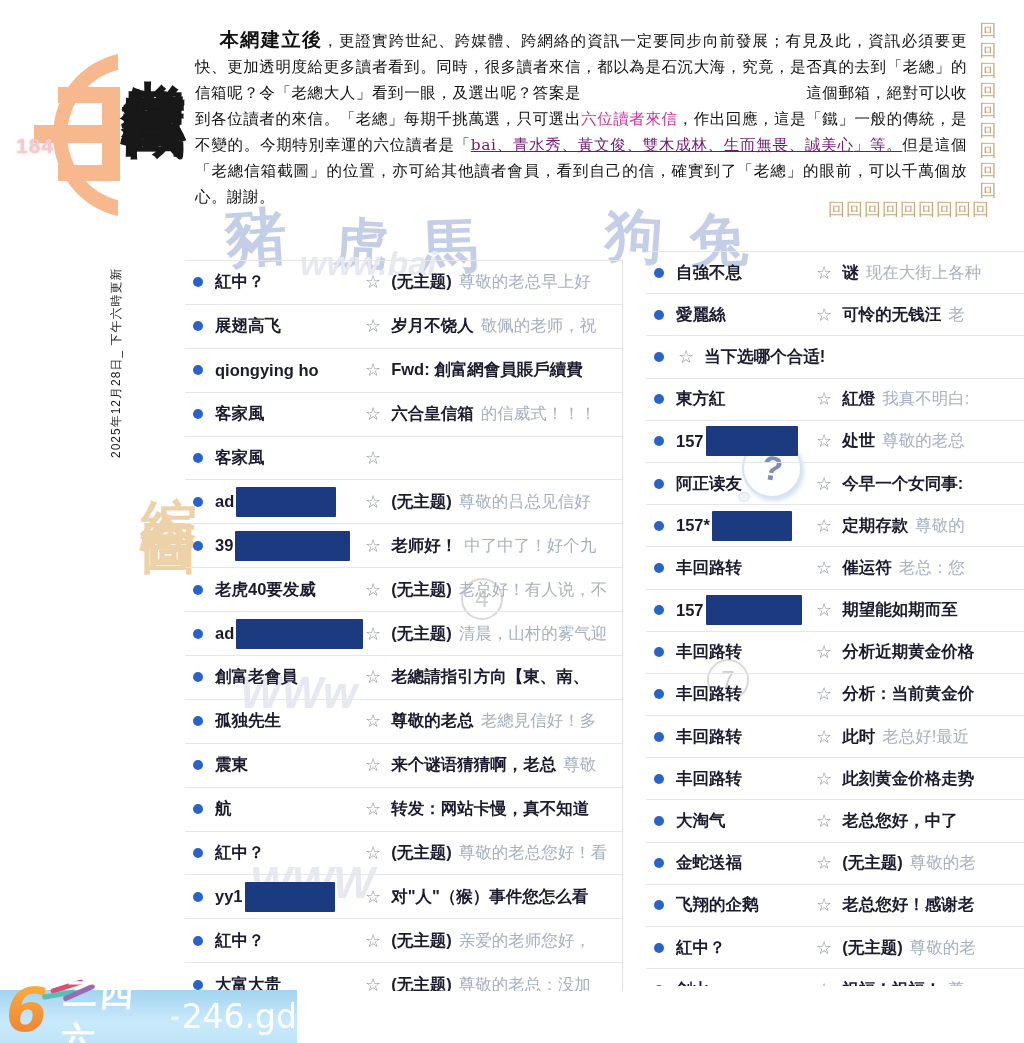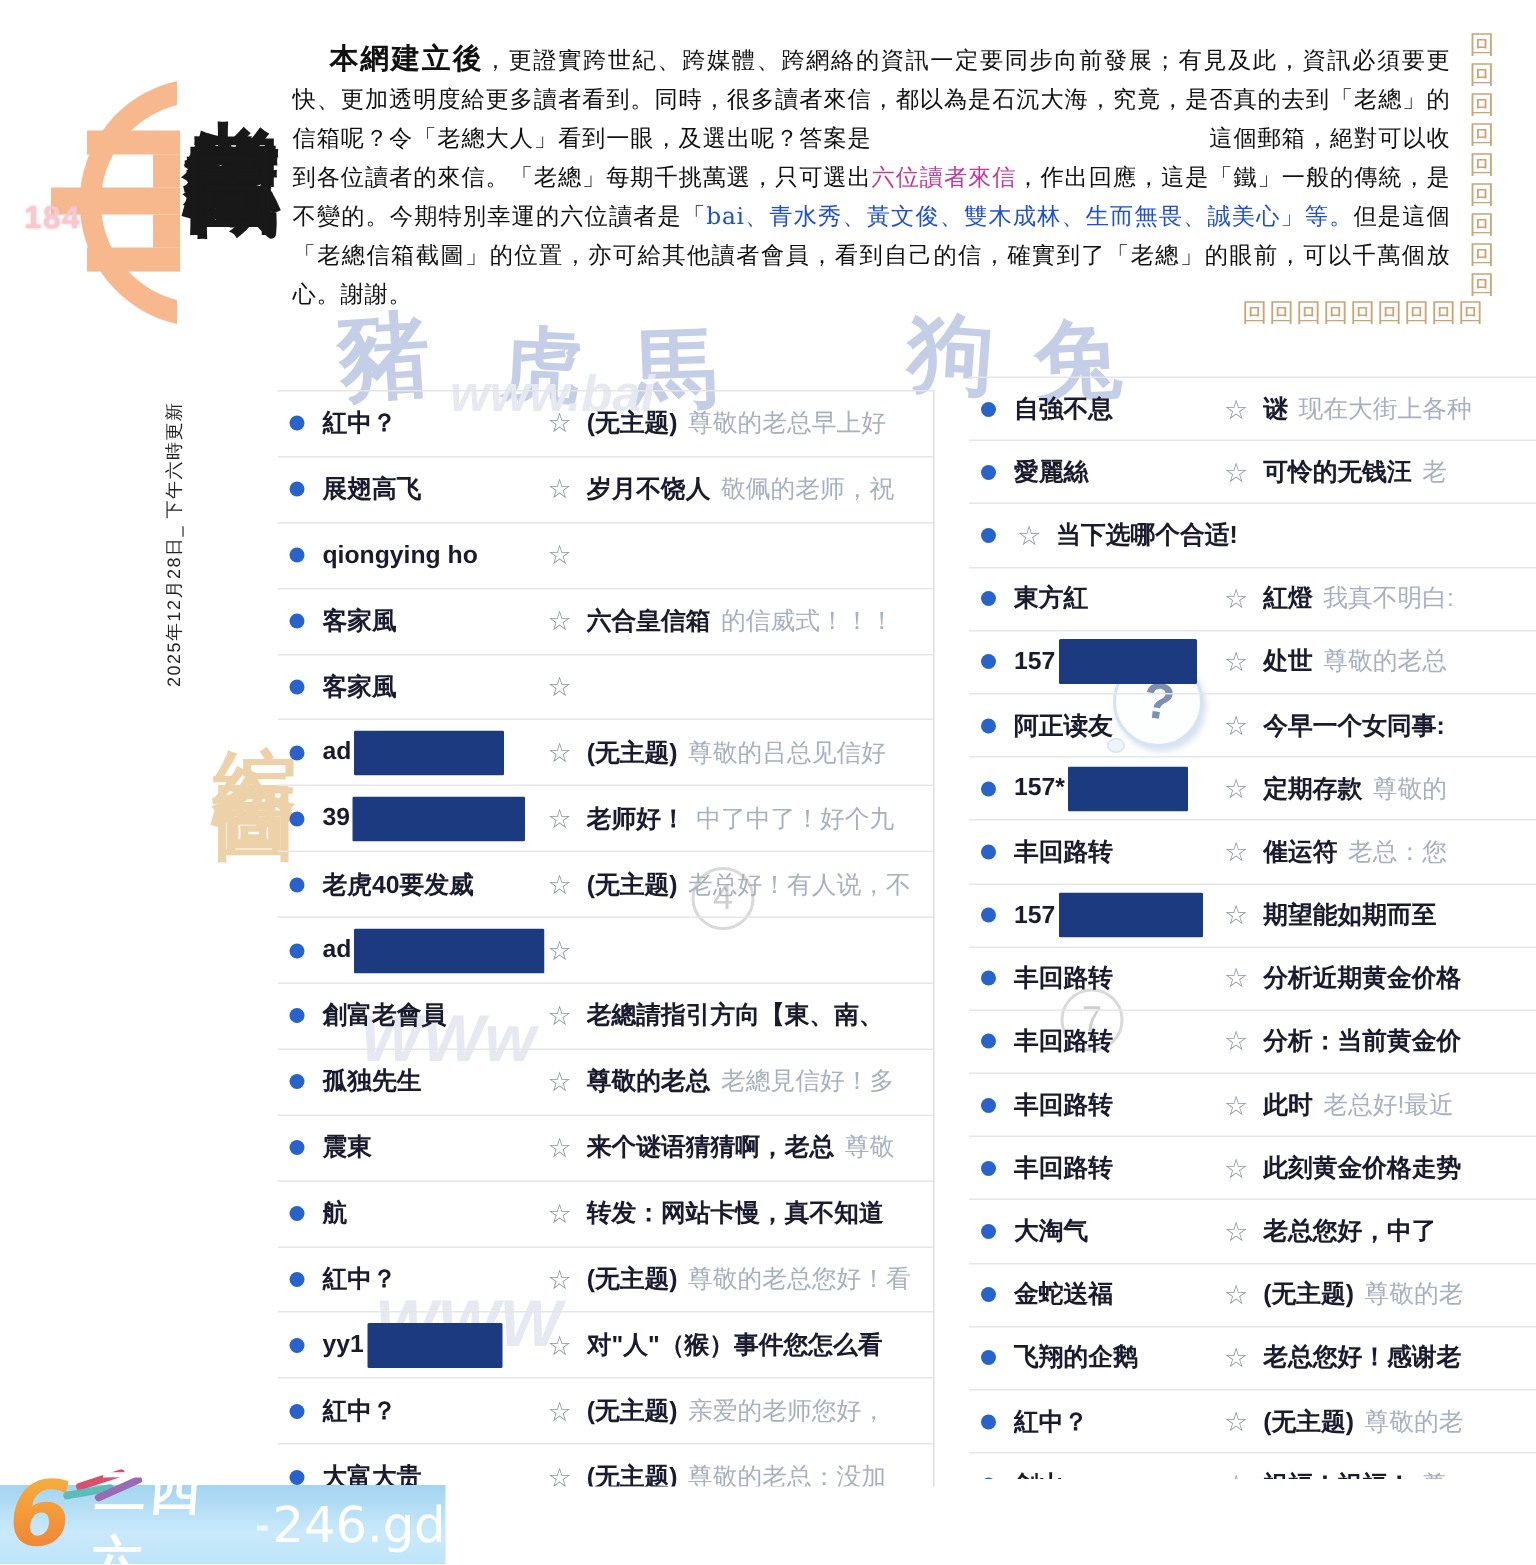--- a/index.html
+++ b/index.html
@@ -18,21 +18,21 @@
              color:#edd2a9;letter-spacing:14px;line-height:1;}
   .date-vert{position:absolute;left:108px;top:458px;transform:rotate(-90deg);
              transform-origin:left top;font-size:12px;color:#222;white-space:nowrap;
              letter-spacing:1px;}
   
   .intro{position:absolute;left:195px;top:26px;width:772px;font-family:"DejaVu Serif",serif;
          font-size:15.5px;line-height:26px;color:#111;text-align:justify;text-indent:1.6em;
          letter-spacing:0.5px;}
   .intro .seg-lead{font-weight:bold;font-size:19px;letter-spacing:1px;}
   .intro .seg-magenta{color:#c2389d;}
-  .intro .seg-red{color:#1d4ed8;}
+  .intro .seg-red{color:#701a75;text-decoration:underline;}
   .intro .seg-blank{display:inline-block;width:225px;height:1px;}
   
   .meander-v{position:absolute;left:974px;top:20px;width:28px;display:flex;flex-direction:column;
              color:#c9a677;font-size:17px;line-height:20px;text-align:center;
              font-family:"DejaVu Sans",sans-serif;}
   .meander-h{position:absolute;left:828px;top:199px;display:flex;color:#c9a677;font-size:17px;
              line-height:20px;letter-spacing:1px;font-family:"DejaVu Sans",sans-serif;}
   
   .zodiac-char{position:absolute;font-family:"DejaVu Serif",serif;font-weight:bold;
                color:#b6c2e2;opacity:.8;}
@@ -156,20 +156,21 @@
       <div class="mail-row">
         <span class="m-bullet"></span>
         <span class="m-name">展翅高飞</span>
         <span class="m-star">☆</span>
         <span class="m-subject"><span class="m-sub-bold">岁月不饶人</span><span class="m-sub-faint">敬佩的老师，祝</span></span>
       </div>
       <div class="mail-row">
         <span class="m-bullet"></span>
         <span class="m-name">qiongying ho</span>
         <span class="m-star">☆</span>
+        <span class="m-subject"><span class="m-sub-bold">Fwd: 創富網會員賬戶續費</span></span>
       </div>
       <div class="mail-row">
         <span class="m-bullet"></span>
         <span class="m-name">客家風</span>
         <span class="m-star">☆</span>
         <span class="m-subject"><span class="m-sub-bold">六合皇信箱</span><span class="m-sub-faint">的信威式！！！</span></span>
       </div>
       <div class="mail-row">
         <span class="m-bullet"></span>
         <span class="m-name">客家風</span>
@@ -190,20 +191,21 @@
       <div class="mail-row">
         <span class="m-bullet"></span>
         <span class="m-name">老虎40要发威</span>
         <span class="m-star">☆</span>
         <span class="m-subject"><span class="m-sub-bold">(无主题)</span><span class="m-sub-faint">老总好！有人说，不</span></span>
       </div>
       <div class="mail-row">
         <span class="m-bullet"></span>
         <span class="m-name">ad<span class="m-redact" style="width: 128px;"></span></span>
         <span class="m-star">☆</span>
+        <span class="m-subject"><span class="m-sub-bold">(无主题)</span><span class="m-sub-faint">清晨，山村的雾气迎</span></span>
       </div>
       <div class="mail-row">
         <span class="m-bullet"></span>
         <span class="m-name">創富老會員</span>
         <span class="m-star">☆</span>
         <span class="m-subject"><span class="m-sub-bold">老總請指引方向【東、南、</span></span>
       </div>
       <div class="mail-row">
         <span class="m-bullet"></span>
         <span class="m-name">孤独先生</span>

